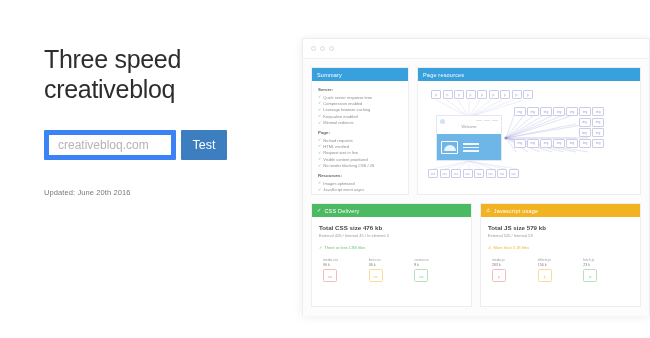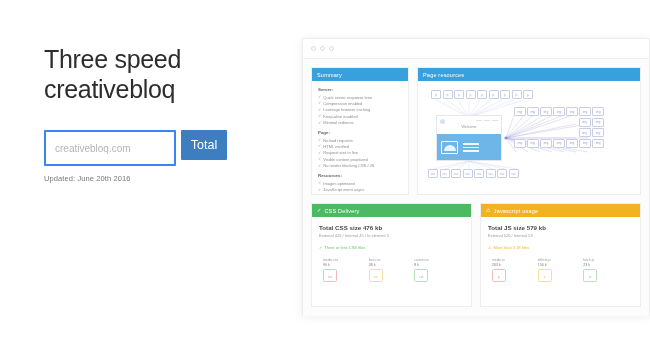--- a/index.html
+++ b/index.html
@@ -12,31 +12,31 @@
   #stage { position: relative; width: 650px; height: 338px; background: #fff; }
 
   
   .left { position: absolute; left: 44px; top: 44px; width: 240px; }
   .headline {
     font-size: 25px; line-height: 1.2; color: #2d2d2d;
     font-weight: 400; letter-spacing: -0.3px;
   }
   .form-row { display: flex; margin-top: 26px; height: 30px; }
   .url-input {
-    width: 132px; height: 36px; border: 2px solid #3b82f6; background: #fff;
-    font-family: "Liberation Sans", sans-serif; font-size: 10px;
+    width: 132px; height: 30px; border: 5px solid #3b82f6; background: #fff;
+    font-family: "Liberation Sans", sans-serif; font-size: 12px;
     color: #b4b4b4; padding: 0 9px; outline: none; border-radius: 1px;
   }
   .url-input::placeholder { color: #b4b4b4; }
   .test-btn {
     width: 46px; height: 30px; margin-left: 5px; border: none;
     background: #3d7ec1; color: #fff; font-size: 12.5px;
     font-family: "Liberation Sans", sans-serif; cursor: pointer; border-radius: 1px;
   }
-  .updated { margin-top: 14px; font-size: 7.5px; color: #7a7a7a; letter-spacing: .1px; }
+  .updated { margin-top: 28px; font-size: 7.5px; color: #7a7a7a; letter-spacing: .1px; }
 
   
   .browser {
     position: absolute; left: 302px; top: 38px; width: 348px; height: 278px;
     background: #fff; border: 1px solid #ededed; border-bottom: none;
     box-shadow: 0 1px 10px rgba(0,0,0,.07);
   }
   .titlebar {
     height: 20px; border-bottom: 1px solid #f0f0f0; display: flex;
     align-items: center; padding-left: 8px; gap: 4px; background: #fff;
@@ -125,21 +125,21 @@
 
 <div id="stage">
 
   <div class="left">
     <div class="headline">
       <div>Three speed</div>
       <div>creativebloq</div>
     </div>
     <div class="form-row">
       <input class="url-input" type="text" placeholder="creativebloq.com" style="">
-      <button class="test-btn">Total</button>
+      <button class="test-btn">Test</button>
     </div>
     <div class="updated">Updated: June 20th 2016</div>
   </div>
 
   <div class="browser">
     <div class="titlebar">
       <span class="dot"></span>
       <span class="dot"></span>
       <span class="dot"></span>
     </div>

